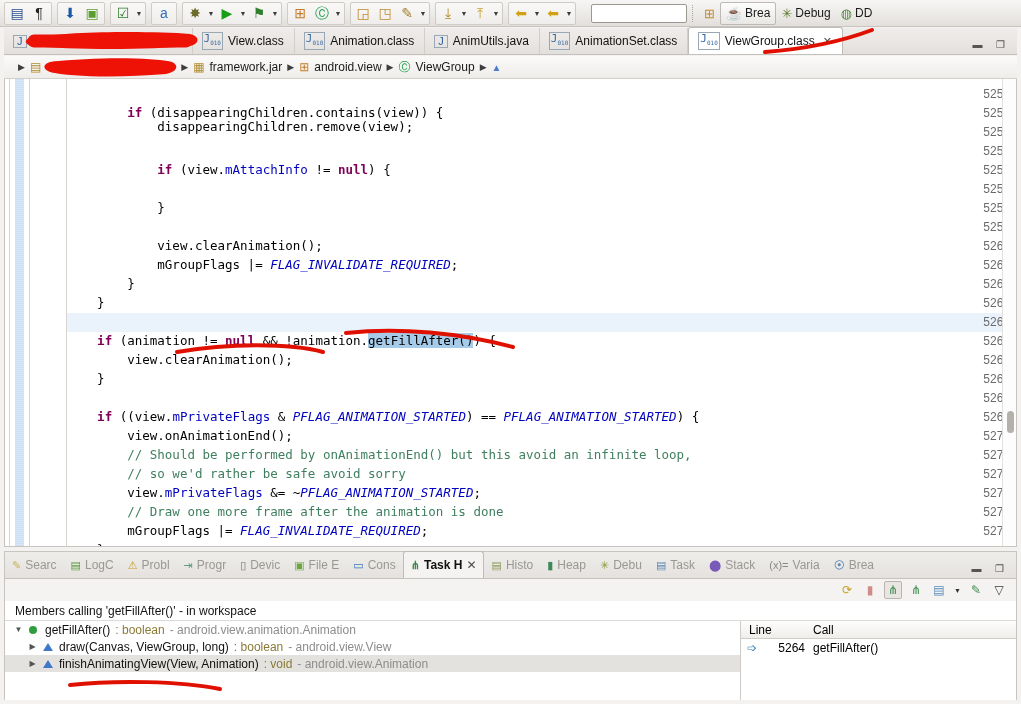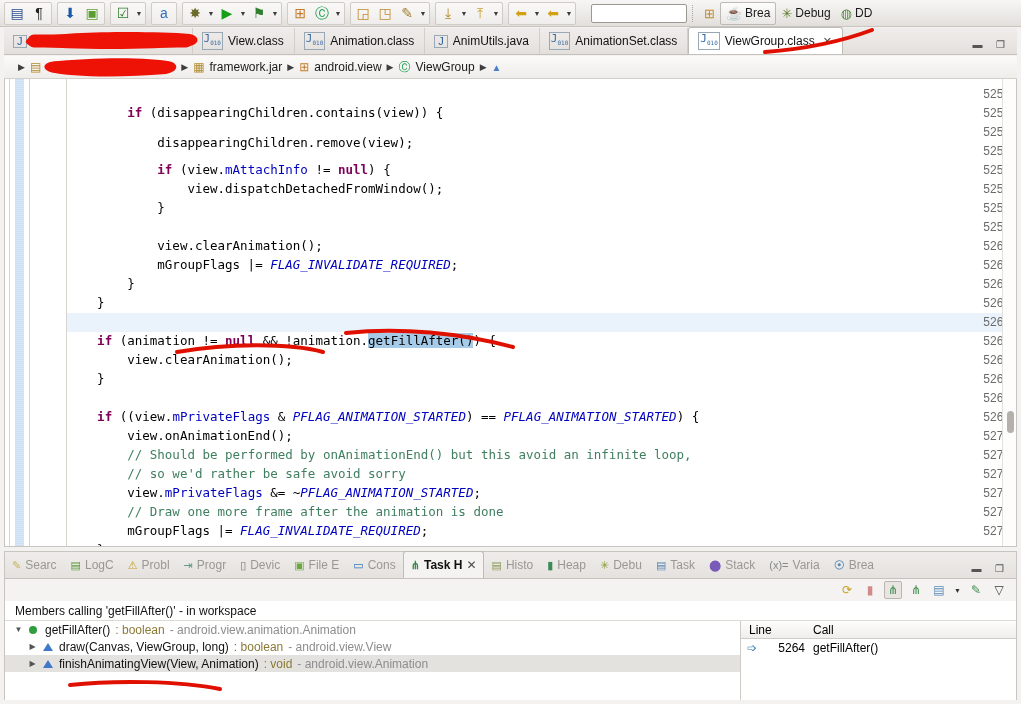--- a/index.html
+++ b/index.html
@@ -361,24 +361,23 @@
         <div class="lnum" style="top: 329px; line-height: 19px;">5269</div>
         <div class="lnum" style="top: 348px; line-height: 19px;">5270</div>
         <div class="lnum" style="top: 367px; line-height: 19px;">5271</div>
         <div class="lnum" style="top: 386px; line-height: 19px;">5272</div>
         <div class="lnum" style="top: 405px; line-height: 19px;">5273</div>
         <div class="lnum" style="top: 424px; line-height: 19px;">5274</div>
         <div class="lnum" style="top: 443px; line-height: 19px;">5275</div>
       </div>
     <div class="codearea" id="code">
         <div class="cline" style="top: 6px;">        <span class="kw">if</span> (disappearingChildren.contains(view)) {</div>
-        <div class="cline" style="top: 36px;">            disappearingChildren.remove(view);</div>
+        <div class="cline" style="top: 20px;">            disappearingChildren.remove(view);</div>
         <div class="cline" style="top: 44px;"></div>
         <div class="cline" style="top: 63px;">            <span class="kw">if</span> (view.<span class="fld">mAttachInfo</span> != <span class="kw">null</span>) {</div>
-        <div class="cline" style="top: 82px;">                view.dispatchDetachedFromWindow();</div>
         <div class="cline" style="top: 101px;">            }</div>
         <div class="cline" style="top: 120px;"></div>
         <div class="cline" style="top: 139px;">            view.clearAnimation();</div>
         <div class="cline" style="top: 158px;">            mGroupFlags |= <span class="stat">FLAG_INVALIDATE_REQUIRED</span>;</div>
         <div class="cline" style="top: 177px;">        }</div>
         <div class="cline" style="top: 196px;">    }</div>
         <div class="cline" style="top: 215px;"></div>
         <div class="cline" style="top: 234px;">    <span class="kw">if</span> (animation != <span class="kw">null</span> &amp;&amp; !animation.<span class="sel">getFillAfter()</span>) {</div>
         <div class="cline" style="top: 253px;">        view.clearAnimation();</div>
         <div class="cline" style="top: 272px;">    }</div>

